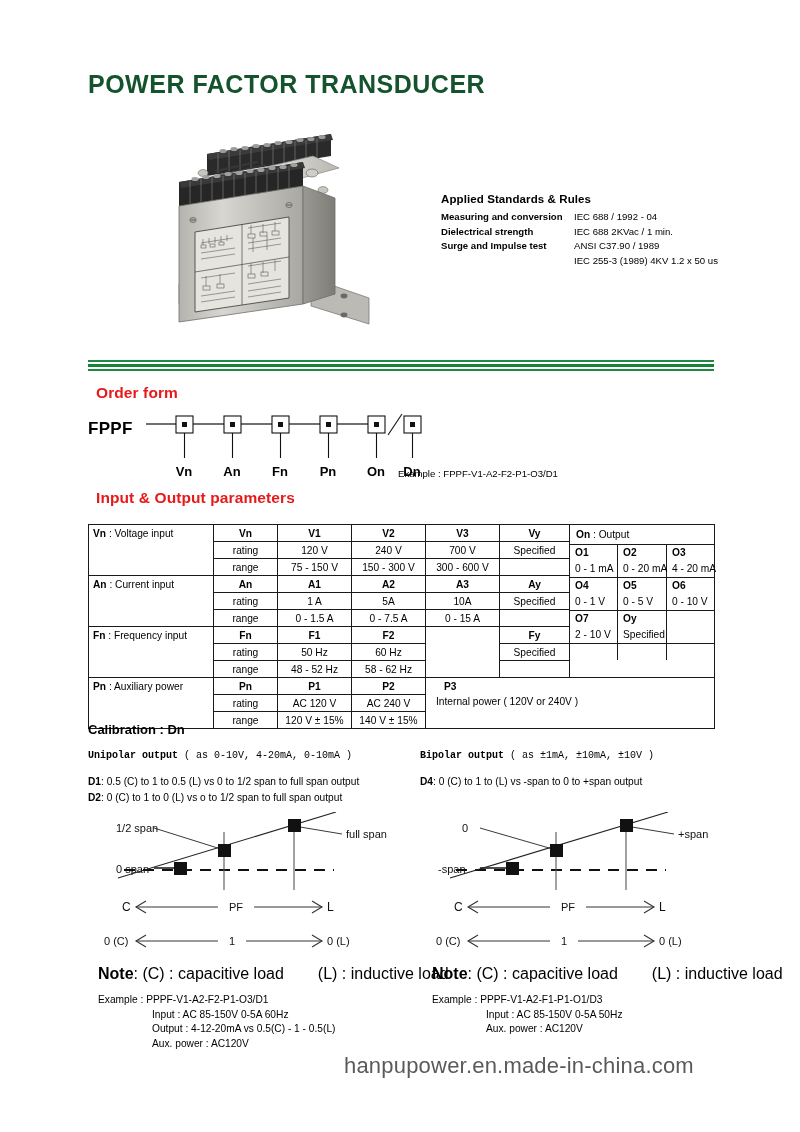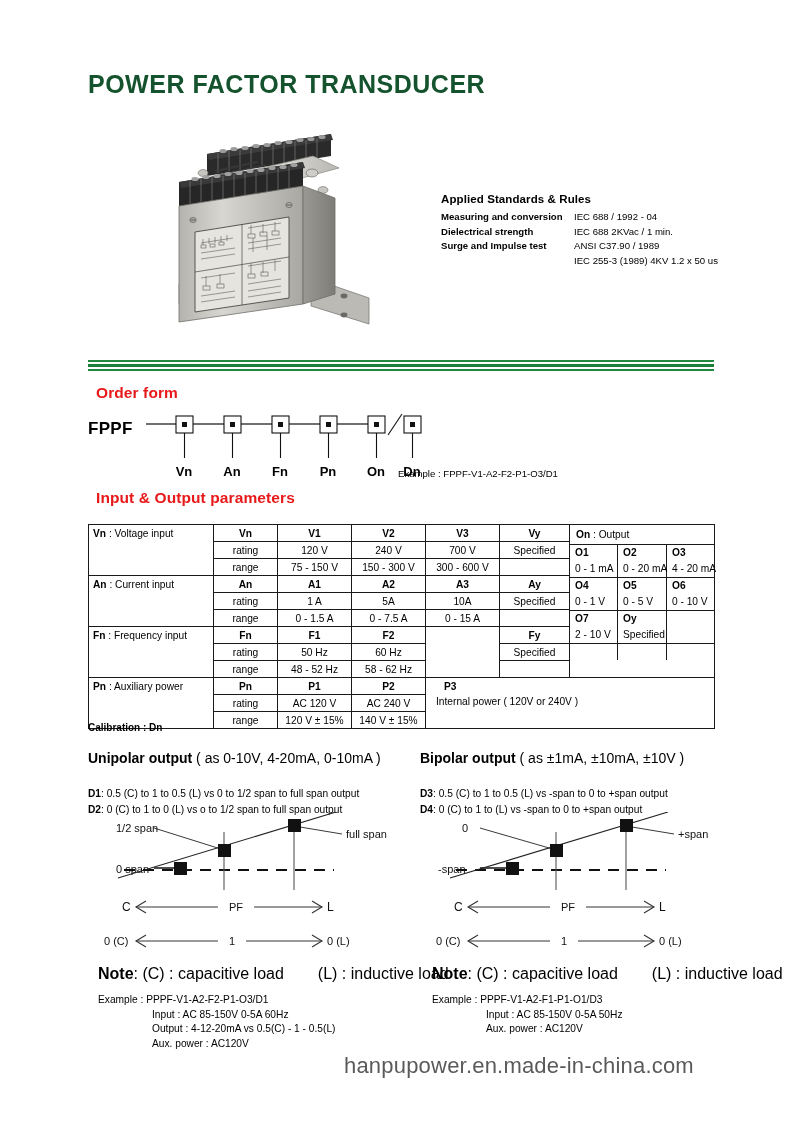--- a/index.html
+++ b/index.html
@@ -194,30 +194,31 @@
     padding: 2px 6px;
     line-height: 15px;
     white-space: nowrap;
   }
 
   
   .calib-title {
     position: absolute;
     left: 88px;
     top: 722px;
-    font-size: 10px;
+    font-size: 13px;
     font-weight: bold;
   }
   .cal-col { position: absolute; font-size: 10.2px; }
   #cal-left  { left: 88px;  top: 750px; width: 330px; }
   #cal-right { left: 420px; top: 750px; width: 340px; }
   .cal-head {
-    font-size: 14px;
-    margin-bottom: 20px;
+    font-size: 10px;
+    margin-bottom: 13px;
     white-space: nowrap;
+    font-family: Liberation Mono, monospace;
   }
   .cal-head b { font-weight: bold; }
   .cal-head span.paren { font-weight: normal; }
   .cal-line {
     font-size: 10.2px;
     line-height: 16px;
     white-space: nowrap;
   }
   .cal-line b { font-weight: bold; }
 
@@ -799,23 +800,20 @@
       <b>D2</b><span>: 0 (C) to 1 to 0 (L)         vs o to 1/2 span to full span output</span>
     </div>
   </div>
 
   <div class="cal-col" id="cal-right">
     <div class="cal-head">
       <b>Bipolar output</b>
       <span class="paren">( as ±1mA, ±10mA, ±10V )</span>
     </div>
     <div class="cal-line">
-      <b>D3</b><span>: 0.5 (C) to 1 to 0.5 (L)  vs -span to 0 to +span output</span>
-    </div>
-    <div class="cal-line">
       <b>D4</b><span>: 0 (C) to 1 to (L)             vs -span to 0 to +span output</span>
     </div>
   </div>
 
   <div class="diagram" id="diagram-left">
     <svg width="320" height="148" viewBox="0 0 320 148" xmlns="http://www.w3.org/2000/svg">
 
       <line x1="28" y1="58" x2="238" y2="58" stroke="#111" stroke-width="2.2" stroke-dasharray="11,8"></line>
 
       <line x1="128" y1="20" x2="128" y2="78" stroke="#555" stroke-width="1.1"></line>

